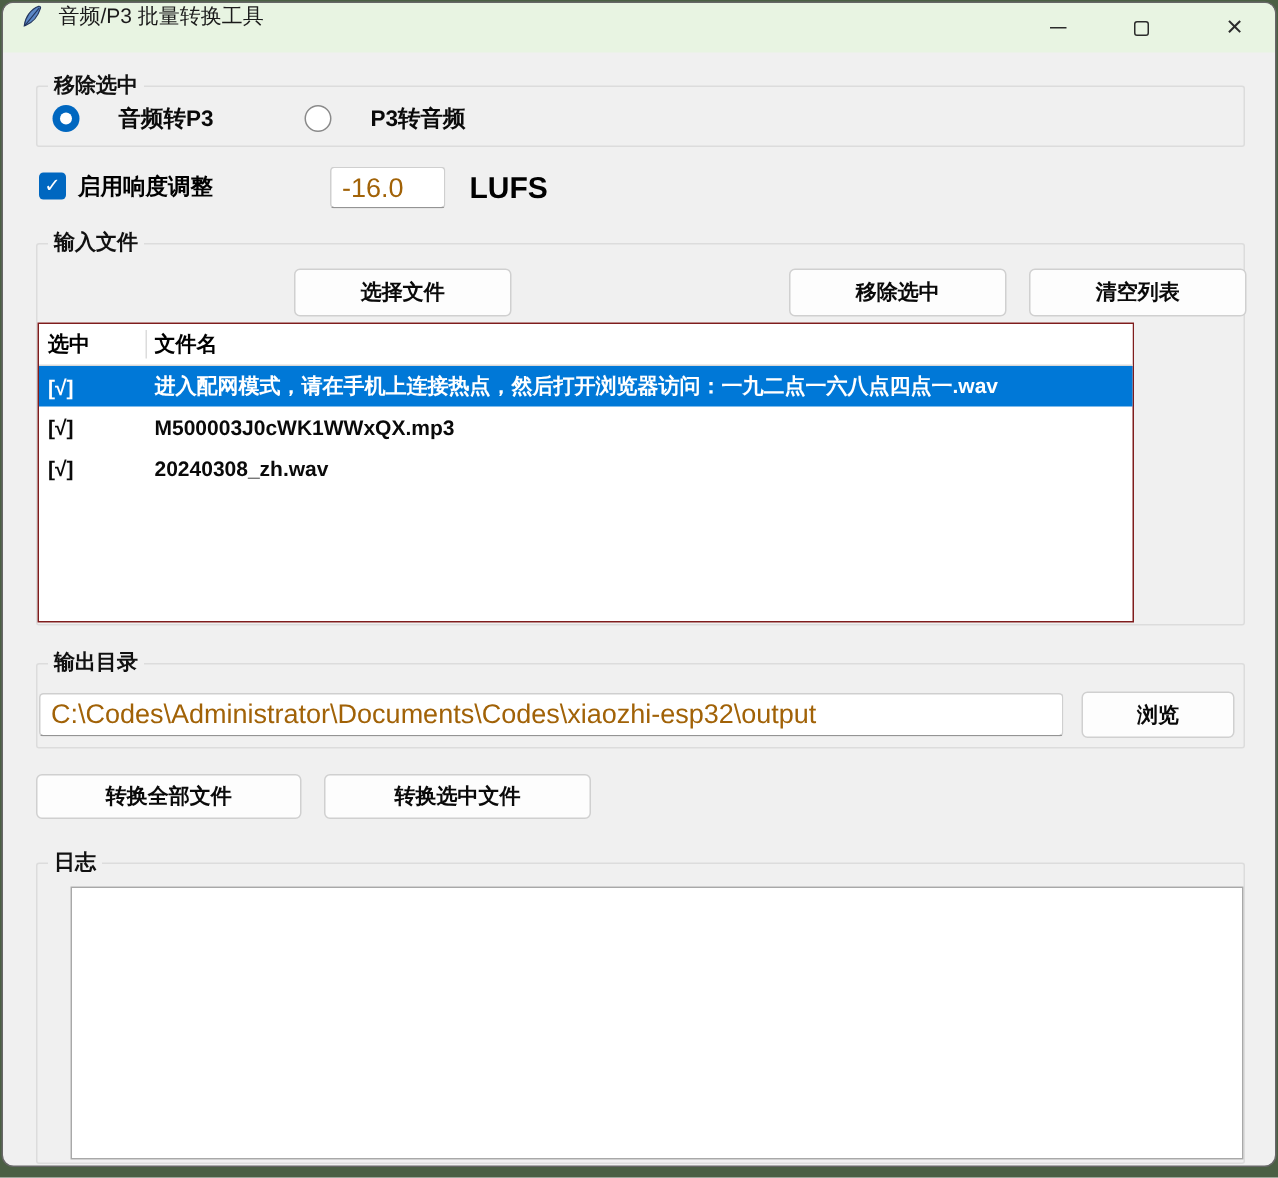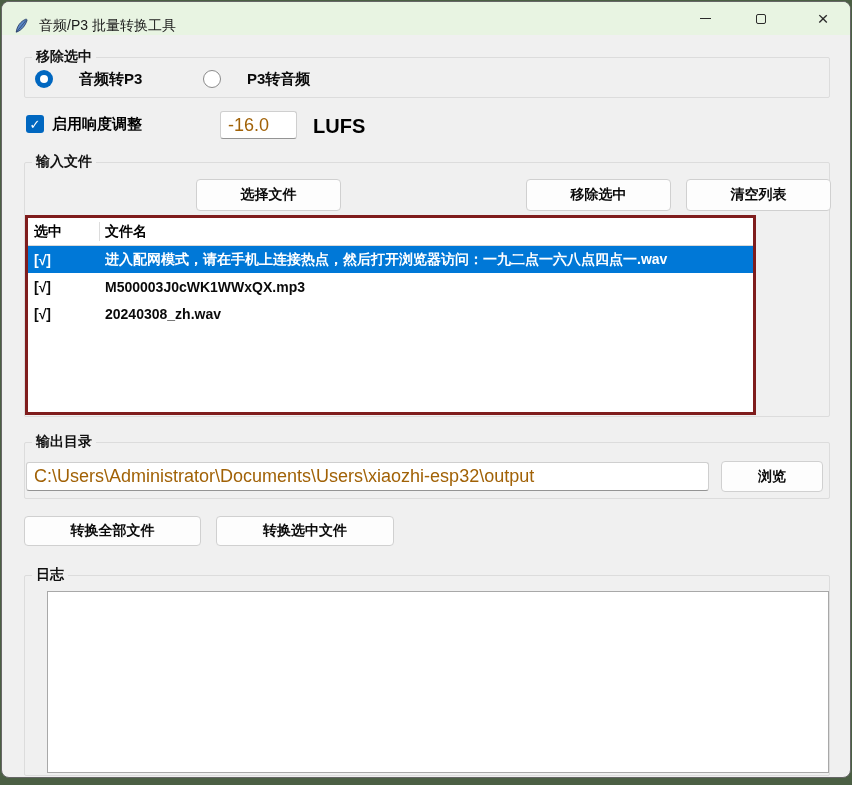--- a/index.html
+++ b/index.html
@@ -10,21 +10,21 @@
     position:relative; overflow:hidden;
   }
   .window {
     position:absolute; left:1px; top:1px; width:850px; height:777px;
     background:#f0f0f0; border:1px solid #666; border-radius:8px;
     overflow:hidden;
   }
   
   .titlebar {
     position:absolute; left:0; top:0; right:0; height:33px;
-    background:#e8f4e2; display:flex; align-items:flex-end;
+    background:#e8f4e2; display:flex; align-items:flex-start;
   }
   .app-icon { width:18px; height:18px; margin-left:11px; display:flex; align-items:center; justify-content:center; }
   .title { margin-left:8px; font-size:14px; color:#1b1b1b; font-weight:500; }
   .winbtn {
     position:absolute; top:0; width:46px; height:33px;
     display:flex; align-items:center; justify-content:center; cursor:default;
   }
   .winbtn.min   { left:680px; }
   .winbtn.max   { left:736px; }
   .winbtn.close { left:798px; }
@@ -73,21 +73,21 @@
   }
   .btn-select { left:171px; top:16px; width:145px; height:32px; }
   .btn-remove { left:501px; top:16px; width:145px; height:32px; }
   .btn-clear  { left:661px; top:16px; width:145px; height:32px; }
   .btn-browse { left:696px; top:18px; width:102px; height:31px; }
   .btn-conv-all { left:22px;  top:514px; width:177px; height:30px; }
   .btn-conv-sel { left:214px; top:514px; width:178px; height:30px; }
   
   .tree {
     position:absolute; left:0px; top:52px; width:731px; height:200px;
-    background:#fff; border:3px solid #7f1d1d;
+    background:#fff; border:1px solid #7f1d1d;
   }
   .thead {
     display:flex; height:28px; align-items:center; background:#fff;
     border-bottom:1px solid #d9d9d9; font-size:14px; font-weight:700; position:relative;
   }
   .thead .sep { position:absolute; left:71px; top:4px; bottom:4px; width:1px; background:#dcdcdc; }
   .trow { display:flex; height:27px; align-items:center; font-size:14px; font-weight:700; color:#0a0a0a; }
   .trow.selected { background:#0078d7; color:#fff; }
   .col1 { flex:0 0 77px; padding-left:6px; }
   .col2 { flex:1 1 auto; padding-left:0; white-space:nowrap; overflow:hidden; }
@@ -164,21 +164,21 @@
       </div>
       <div class="trow">
         <span class="col1">[√]</span>
         <span class="col2">20240308_zh.wav</span>
       </div>
     </div>
   </div>
 
   <div class="group group-output">
     <span class="glabel">输出目录</span>
-    <div class="entry entry-path">C:\Users\Administrator\Documents\Users\xiaozhi-esp32\output</div>
+    <div class="entry entry-path">C:\Codes\Administrator\Documents\Codes\xiaozhi-esp32\output</div>
     <div class="btn btn-browse">浏览</div>
   </div>
 
   <div class="btn btn-conv-all">转换全部文件</div>
   <div class="btn btn-conv-sel">转换选中文件</div>
 
   <div class="group group-log">
     <span class="glabel">日志</span>
     <div class="logbox"></div>
   </div>

